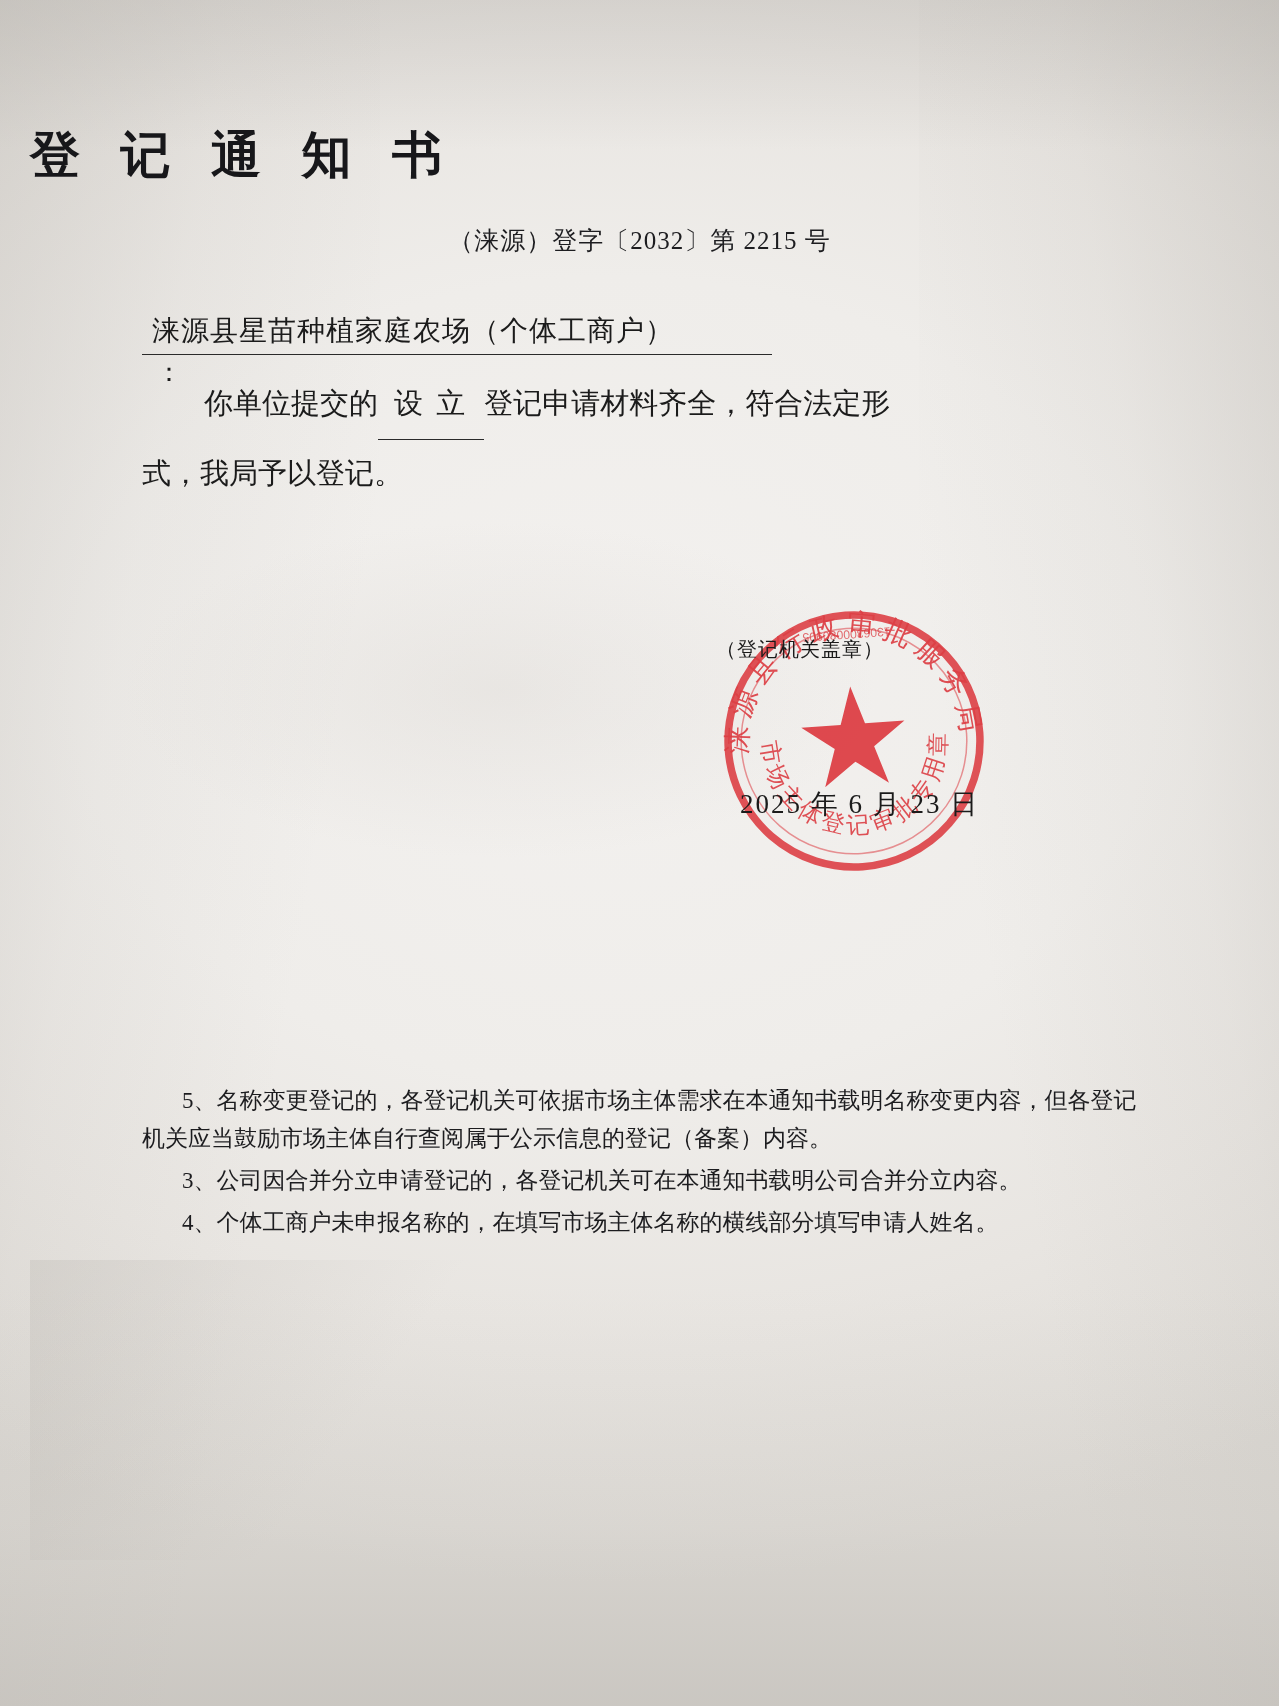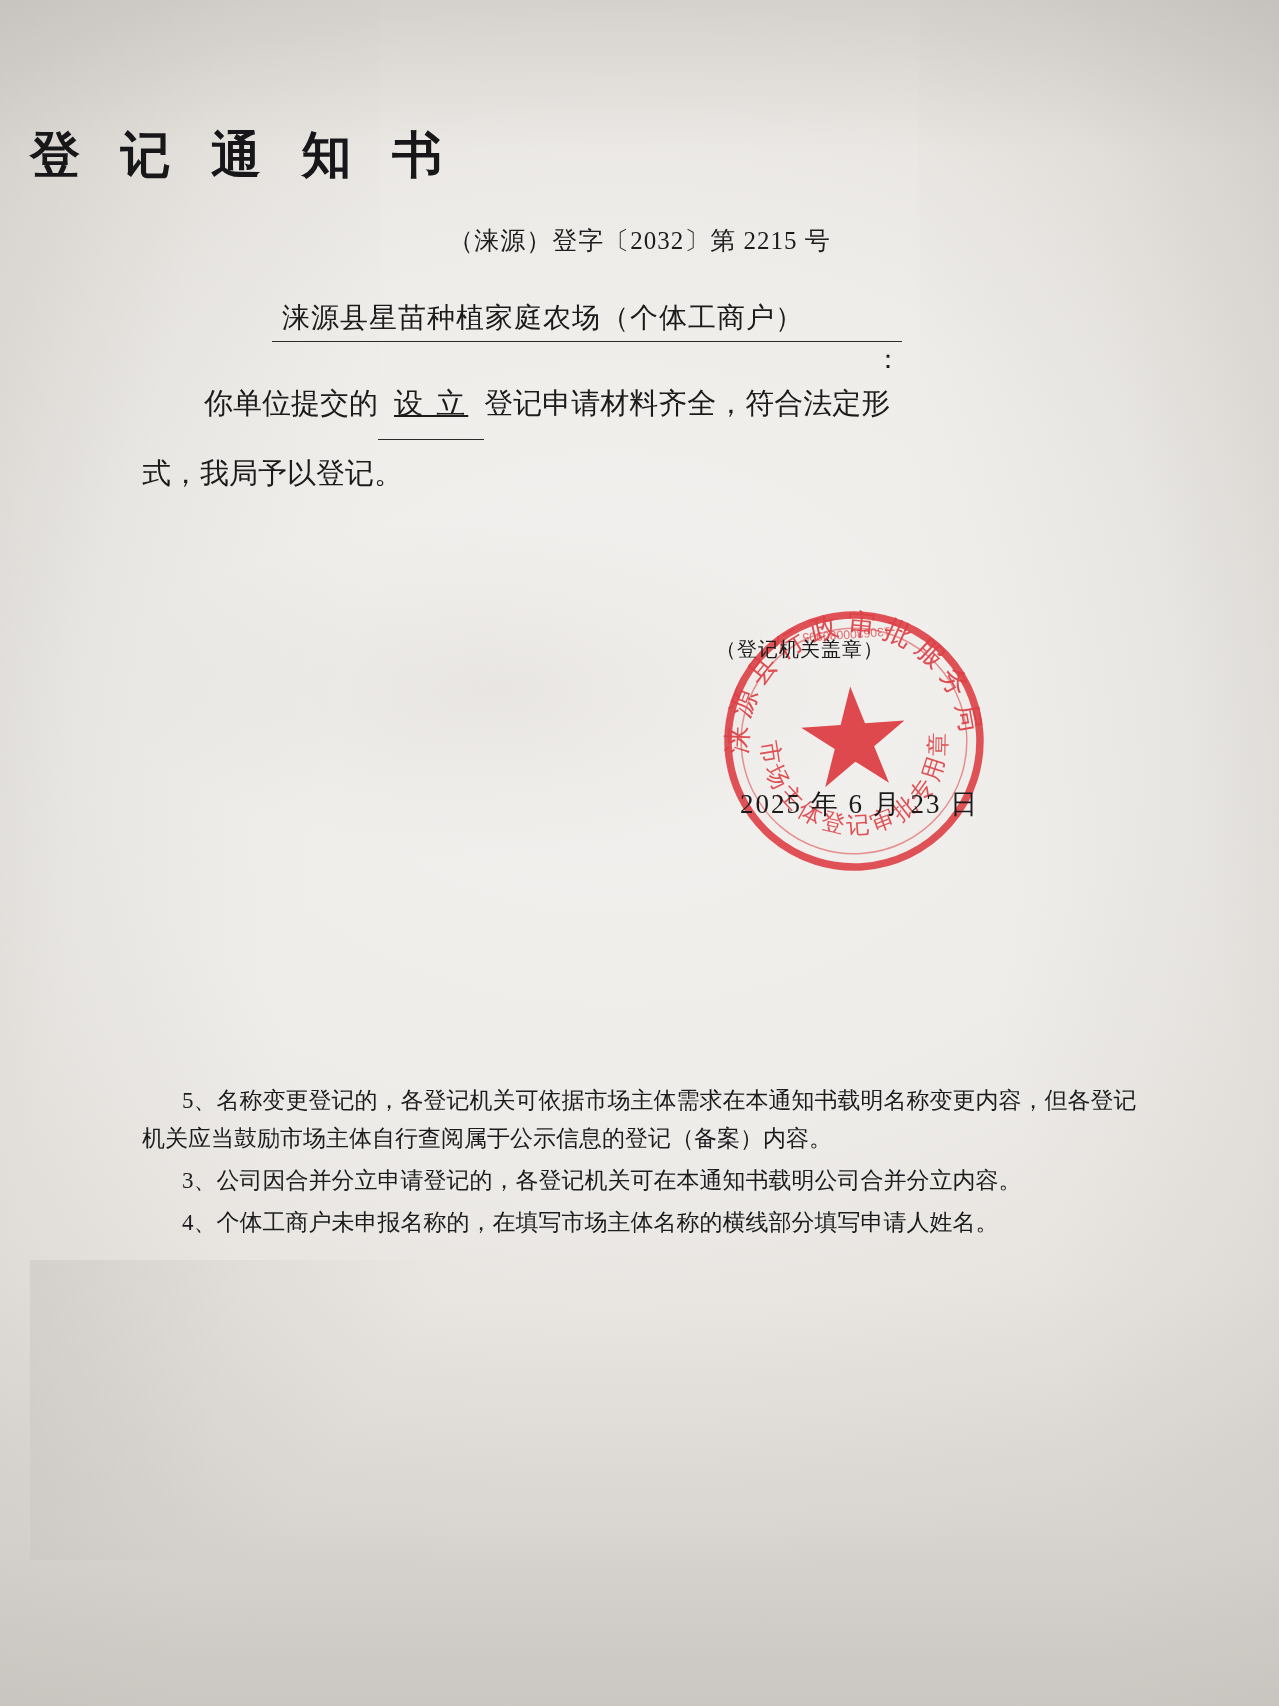--- a/index.html
+++ b/index.html
@@ -73,27 +73,27 @@
     left: 0;
     width: 1279px;
     text-align: center;
     font-size: 25px;
     letter-spacing: 1px;
     color: #1d1d20;
   }
 
   .subject-line {
     position: absolute;
-    top: 299px;
+    top: 312px;
     left: 142px;
     width: 760px;
     font-size: 28px;
     letter-spacing: 1px;
     display: flex;
-    align-items: flex-end;
+    align-items: flex-start;
     flex-direction: column;
   }
   .subject-name {
     display: inline-block;
     border-bottom: 1.6px solid #2a2a2a;
     padding: 0 10px 4px 10px;
     min-width: 610px;
   }
   .subject-colon {
     padding-left: 14px;
@@ -108,21 +108,20 @@
     font-size: 29px;
     line-height: 66px;
     text-align: justify;
   }
   .body-p .indent { display: inline-block; width: 62px; }
   .blank-fill {
     display: inline-block;
     border-bottom: 1.6px solid #2a2a2a;
     padding: 0 16px 3px 16px;
     letter-spacing: 3px;
-    text-decoration: underline;
   }
 
   .seal-label {
     position: absolute;
     top: 636px;
     left: 716px;
     font-size: 20px;
     letter-spacing: 1px;
     z-index: 3;
   }

